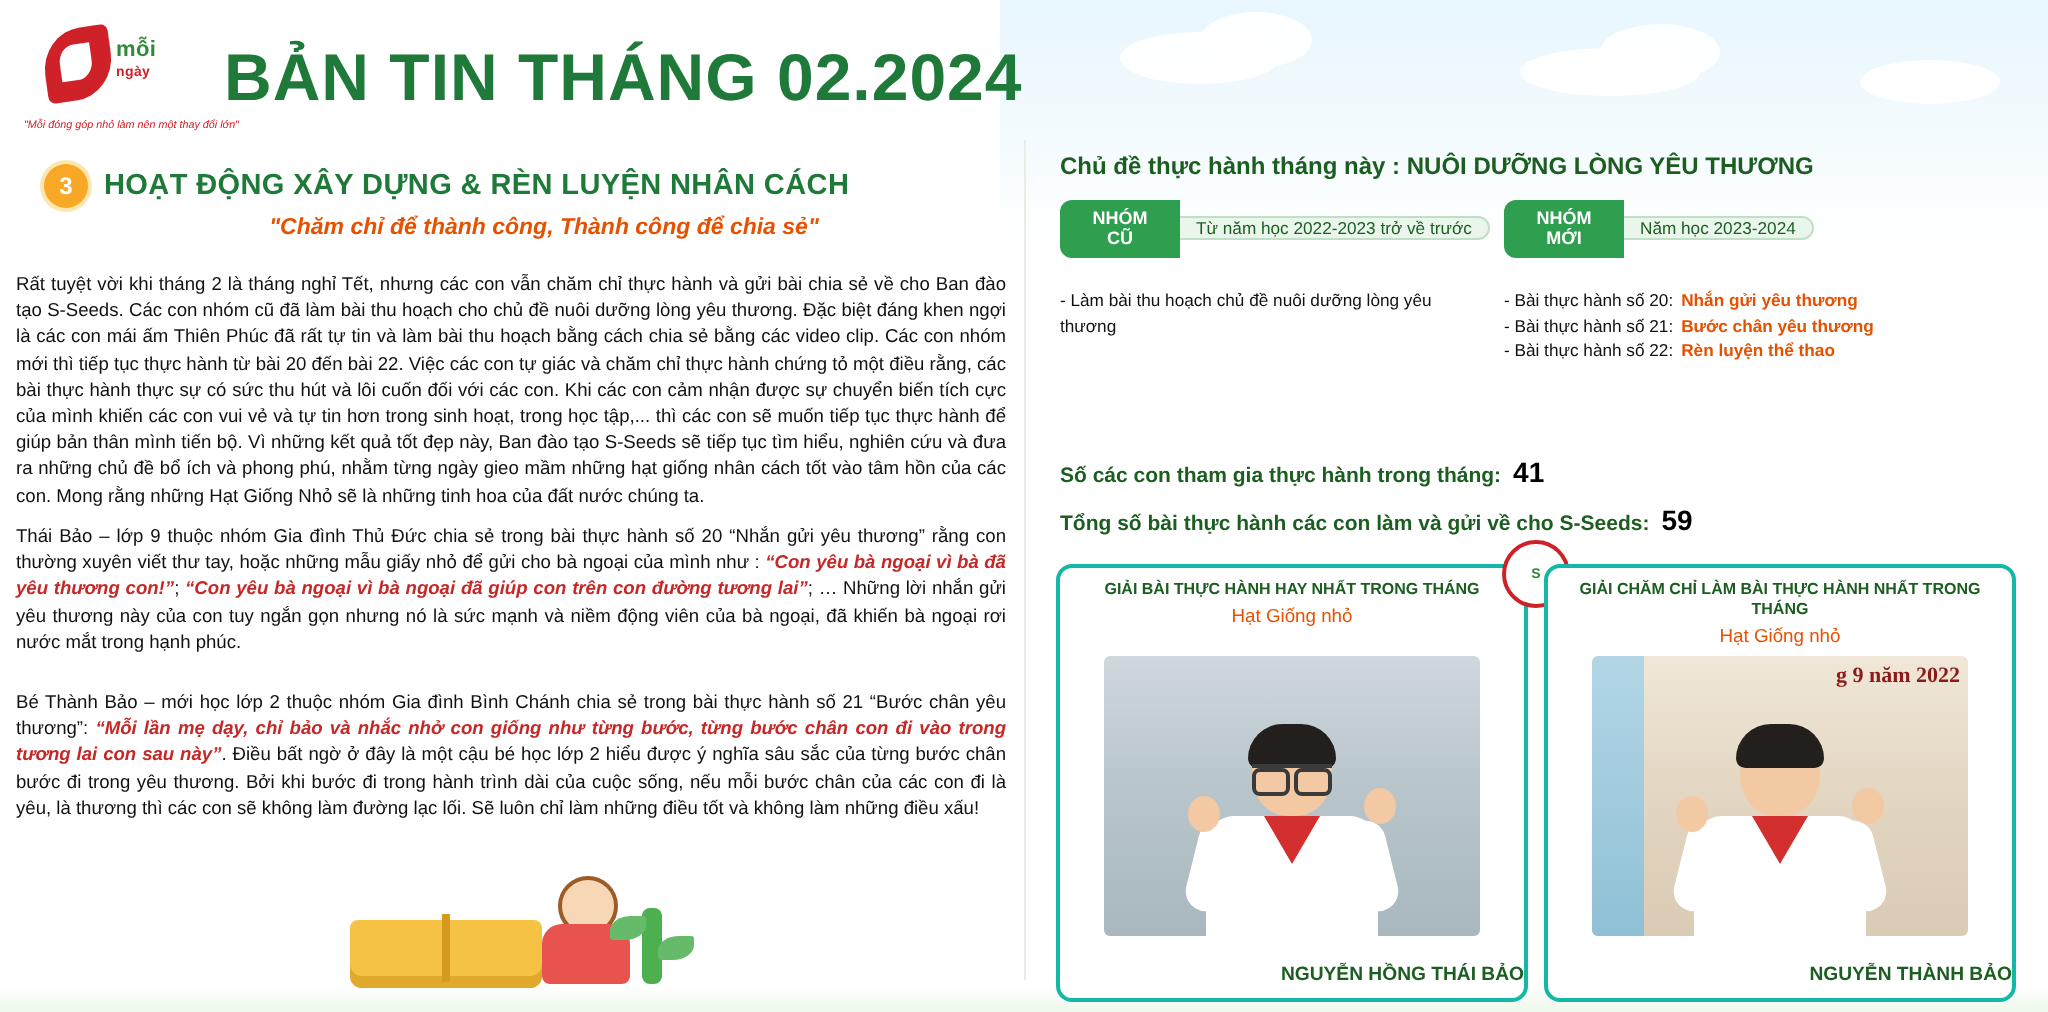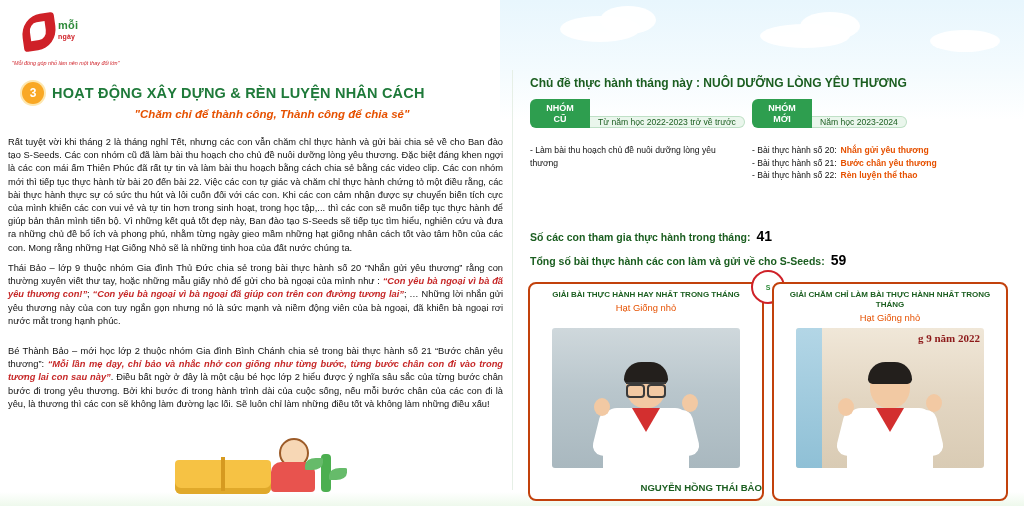--- a/index.html
+++ b/index.html
@@ -206,21 +206,21 @@
   .rc-title {
     position: absolute;
     left: 530px; top: 76px;
     font-size: 12px;
     font-weight: bold;
     color: #1b5e20;
   }
   .group-pill {
     position: absolute;
     display: flex;
-    align-items: flex-end;
+    align-items: center;
     height: 28px;
   }
   .pill-label {
     background: #2e9e4f;
     color: #ffffff;
     font-size: 9px;
     font-weight: bold;
     line-height: 10.5px;
     text-align: center;
     padding: 4px 8px;
@@ -264,21 +264,21 @@
   .stat2 { left: 530px; top: 252px; }
   .stat-val {
     color: #000000;
     font-size: 14px;
     font-weight: bold;
     margin-left: 6px;
   }
   
   .card {
     position: absolute;
-    border: 2px solid #c2410c;
+    border: 2px solid #14b8a6;
     border-radius: 8px;
     background: #ffffff;
     overflow: hidden;
   }
   .card-left { left: 528px; top: 282px; width: 232px; height: 215px; }
   .card-right { left: 772px; top: 282px; width: 232px; height: 215px; }
   .card-head {
     text-align: center;
     font-size: 8px;
     font-weight: bold;
@@ -450,20 +450,21 @@
     <div class="mark">
       <div class="leaf"></div>
       <div class="brand">
         <span>mỗi</span>
         <small>ngày</small>
       </div>
     </div>
     <div class="slogan">"Mỗi đóng góp nhỏ làm nên một thay đổi lớn"</div>
   </div>
 
+  <div class="main-title">BẢN TIN THÁNG 02.2024</div>
 
   <div class="divider-v"></div>
 
   <div class="section-head">
     <div class="badge-num">3</div>
     <div class="section-title">HOẠT ĐỘNG XÂY DỰNG &amp; RÈN LUYỆN NHÂN CÁCH</div>
   </div>
   <div class="section-sub">"Chăm chỉ để thành công, Thành công để chia sẻ"</div>
 
   <div class="body-text p1">Rất tuyệt vời khi tháng 2 là tháng nghỉ Tết, nhưng các con vẫn chăm chỉ thực hành và gửi bài chia sẻ về cho Ban đào tạo S-Seeds. Các con nhóm cũ đã làm bài thu hoạch cho chủ đề nuôi dưỡng lòng yêu thương. Đặc biệt đáng khen ngợi là các con mái ấm Thiên Phúc đã rất tự tin và làm bài thu hoạch bằng cách chia sẻ bằng các video clip. Các con nhóm mới thì tiếp tục thực hành từ bài 20 đến bài 22. Việc các con tự giác và chăm chỉ thực hành chứng tỏ một điều rằng, các bài thực hành thực sự có sức thu hút và lôi cuốn đối với các con. Khi các con cảm nhận được sự chuyển biến tích cực của mình khiến các con vui vẻ và tự tin hơn trong sinh hoạt, trong học tập,... thì các con sẽ muốn tiếp tục thực hành để giúp bản thân mình tiến bộ. Vì những kết quả tốt đẹp này, Ban đào tạo S-Seeds sẽ tiếp tục tìm hiểu, nghiên cứu và đưa ra những chủ đề bổ ích và phong phú, nhằm từng ngày gieo mầm những hạt giống nhân cách tốt vào tâm hồn của các con. Mong rằng những Hạt Giống Nhỏ sẽ là những tinh hoa của đất nước chúng ta.</div>
@@ -562,15 +563,16 @@
         <div class="ph-body"></div>
         <div class="ph-arm l"></div>
         <div class="ph-arm r"></div>
         <div class="ph-hand l"></div>
         <div class="ph-hand r"></div>
         <div class="ph-tie"></div>
         <div class="ph-head"></div>
         <div class="ph-hair"></div>
       </div>
     </div>
+    <div class="card-name">NGUYỄN THÀNH BẢO</div>
   </div>
 
 </div>
 
 </body></html>

